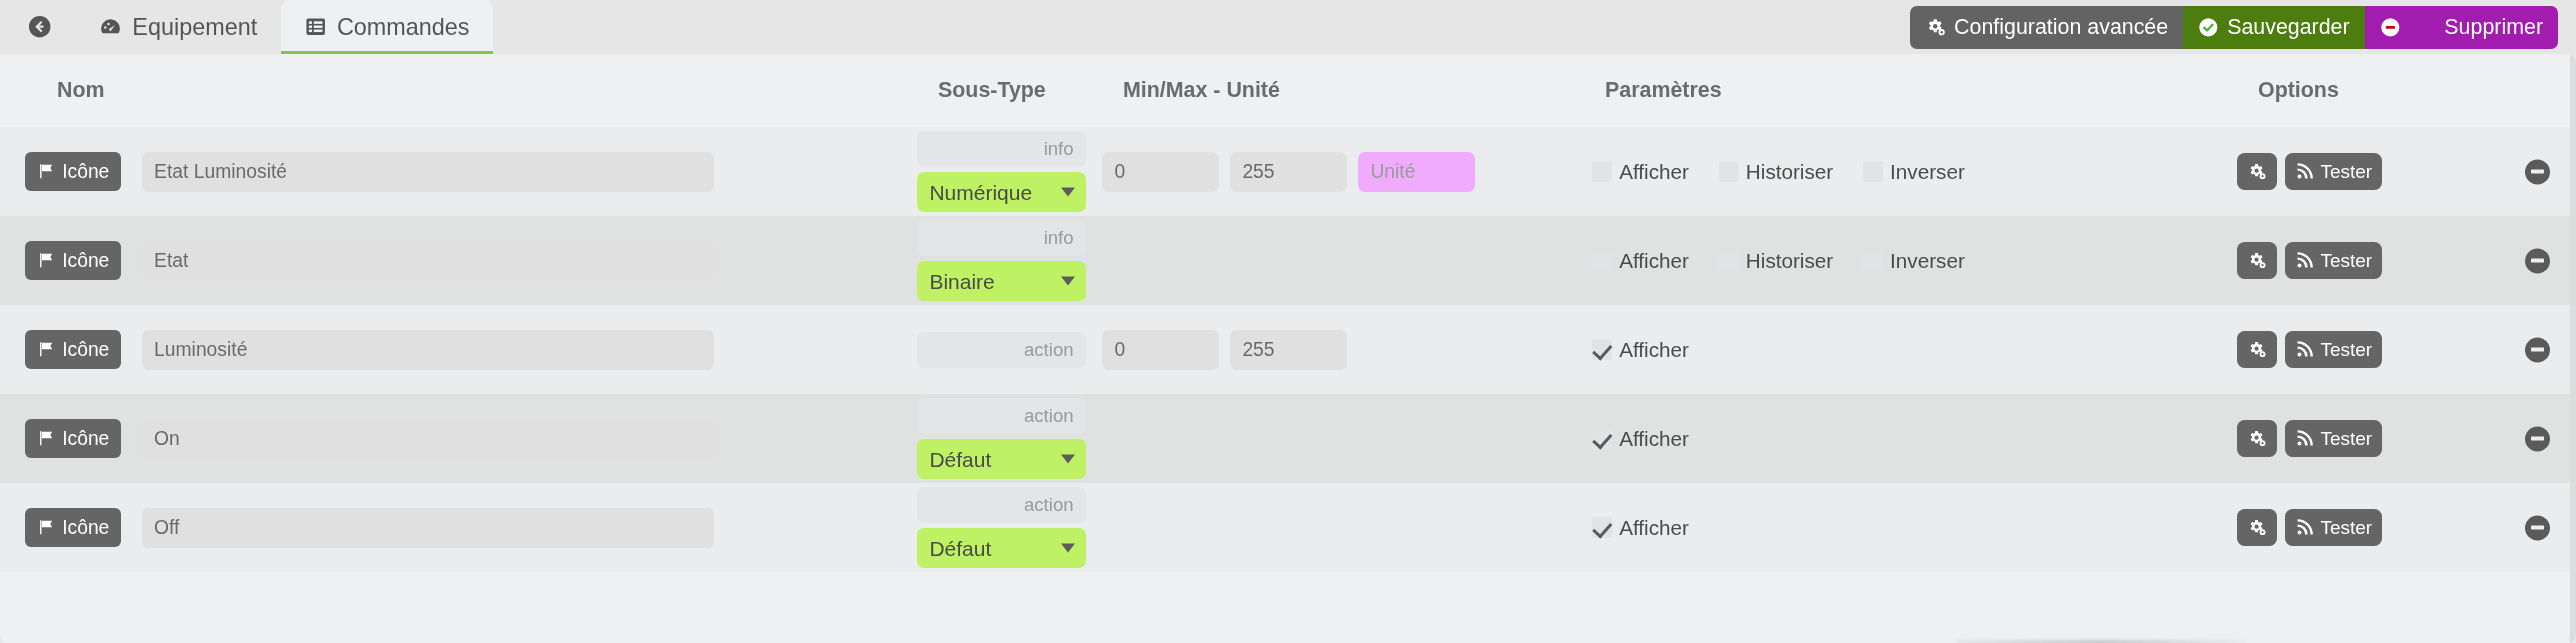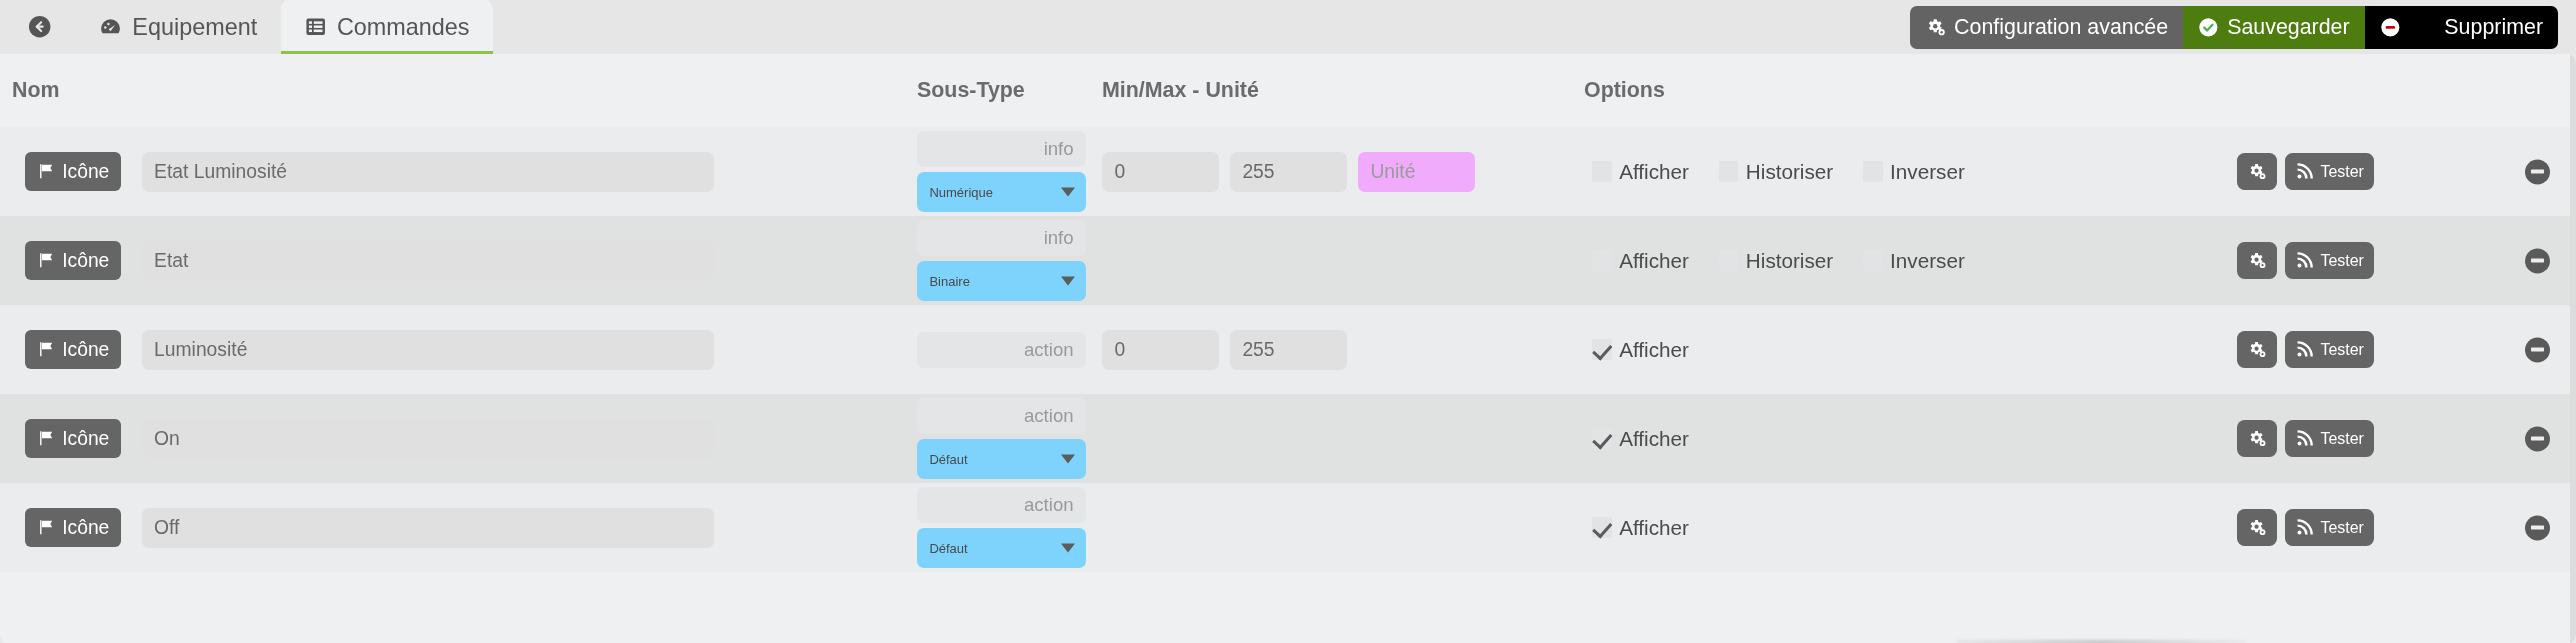--- a/index.html
+++ b/index.html
@@ -64,21 +64,21 @@
     padding: 0 15px;
     font-size: 21.4px;
     color: #ffffff;
     border: none;
     cursor: pointer;
     white-space: nowrap;
     font-family: "Liberation Sans", sans-serif;
   }
   .topbtn.grey  { background: #636363; }
   .topbtn.green { background: #4d7c0f; }
-  .topbtn.red   { background: #000000; gap: 44px; }
+  .topbtn.red   { background: #a21caf; gap: 44px; }
   .topbtn svg { display: block; }
 
   
   .panel {
     position: relative;
     width: 100%;
     height: calc(644px - 54px);
     background: #eef0f2;
     border-radius: 0 9.6px 9.6px 9.6px;
     overflow: hidden;
@@ -100,21 +100,21 @@
   
   .headrow {
     height: 73px;
     background: #eef0f2;
   }
   .headrow .hd {
     font-size: 21.4px;
     font-weight: bold;
     color: #6b6b6b;
   }
-  .headrow .c-nom { padding-left: 12px; }
+  .headrow .c-nom { padding-left: 36px; margin-left: 21px; }
 
   
   .datarow { height: 89px; }
   .datarow.odd  { background: #ebeced; }
   .datarow.even { background: #e0e2e2; }
 
   
   .icone-btn {
     display: inline-flex;
     align-items: center;
@@ -148,25 +148,25 @@
   .inp.name { width: 572px; }
 
   
   .substack { display: flex; flex-direction: column; gap: 5.5px; }
   .inp.type { width: 169px; background: #e4e5e6; color: #9a9a9a; height: 36px; font-size: 18.6px; text-align: right;}
   .selwrap { position: relative; width: 169px; }
   .sel {
     appearance: none;
     -webkit-appearance: none;
     width: 169px;
-    background: #7dd3fc;
+    background: #bef264;
     border: none;
     border-radius: 6.9px;
     height: 40px;
-    font-size: 13px;
+    font-size: 21px;
     color: #4a4a4a;
     padding: 0 32px 0 12.4px;
     font-family: "Liberation Sans", sans-serif;
     outline: none;
     cursor: pointer;
   }
   .caret {
     position: absolute;
     right: 11px; top: 50%;
     transform: translateY(-50%);
@@ -223,21 +223,21 @@
   .obtn {
     display: inline-flex;
     align-items: center;
     gap: 6.9px;
     background: #656565;
     color: #fff;
     border: none;
     border-radius: 7.6px;
     height: 37px;
     padding: 0 10.3px;
-    font-size: 16px;
+    font-size: 19px;
     cursor: pointer;
     font-family: "Liberation Sans", sans-serif;
     white-space: nowrap;
   }
   .obtn svg { display: block; }
 
   .remove {
     position: absolute;
     right: 26px;
     top: 50%;
@@ -350,20 +350,21 @@
 </div>
 
 <div class="panel">
 
   <div class="row headrow">
     <div class="c-nom">
         <span class="hd">Nom</span>
       </div>
     <div class="c-sub"><span class="hd">Sous-Type</span></div>
     <div class="c-minmax"><span class="hd">Min/Max - Unité</span></div>
+    <div class="c-param"><span class="hd">Paramètres</span></div>
     <div class="c-opt"><span class="hd">Options</span></div>
   </div>
 
   <div id="rows-host">
   <div class="row datarow odd">
     <div class="c-nom">
       <button class="icone-btn">
         <span>
           <svg width="18.6" height="18.6" viewBox="0 0 24 24" fill="#fff">
                 <path d="M4 3h1.8v18H4z"></path>

